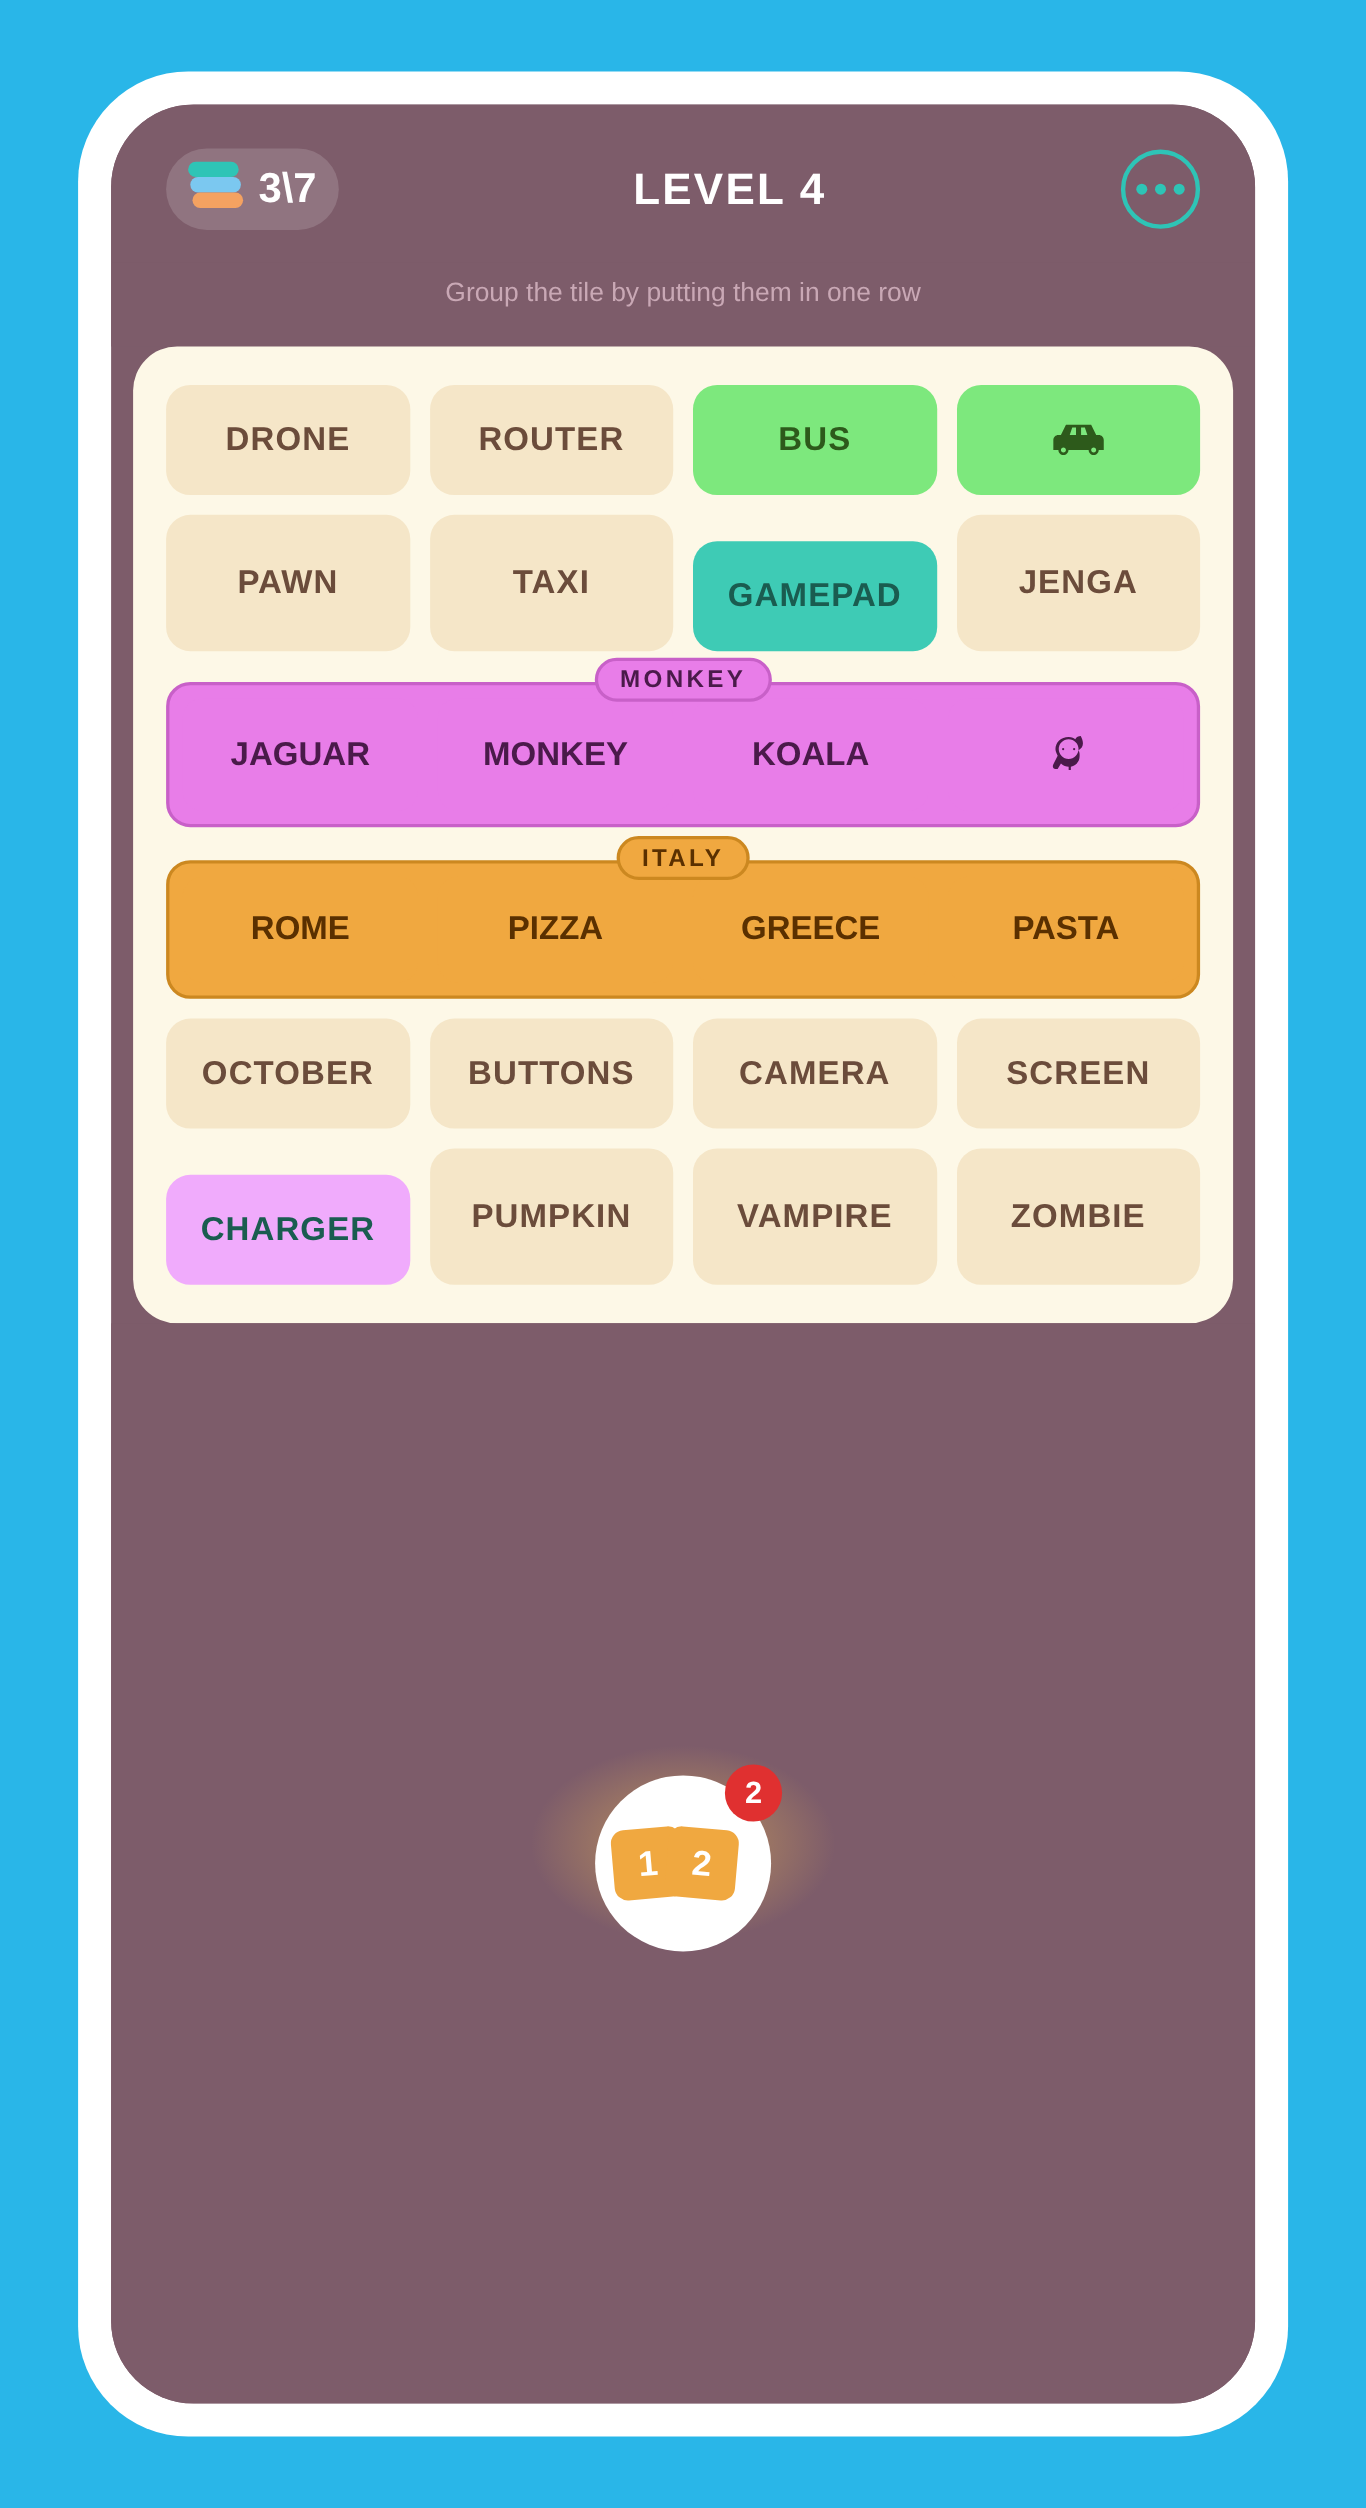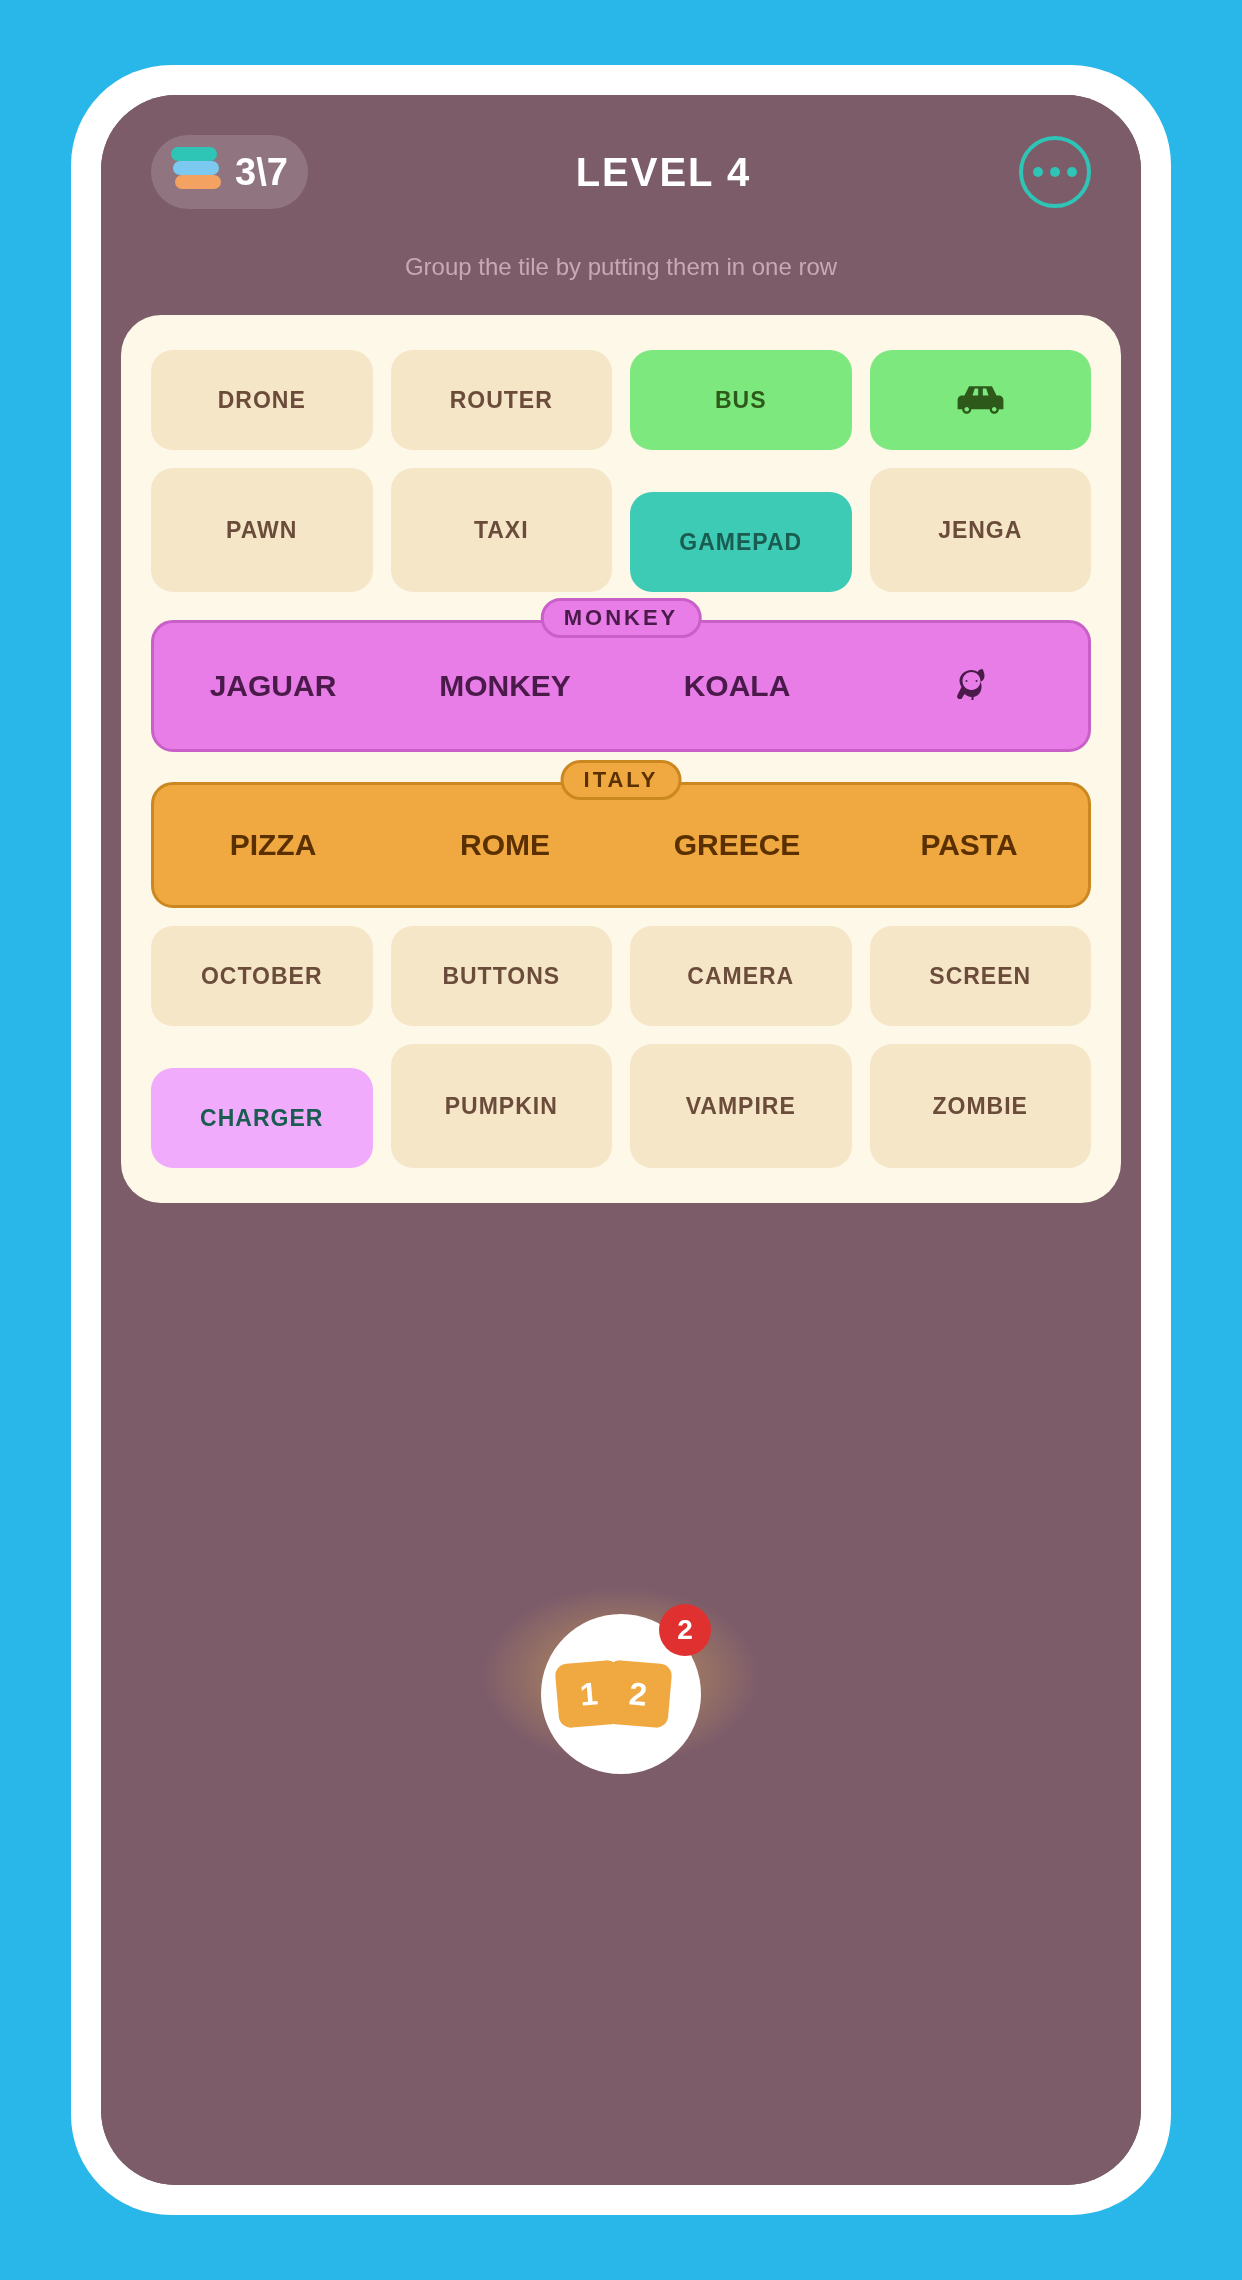--- a/index.html
+++ b/index.html
@@ -112,21 +112,21 @@
     }
     .tile-grid {
       display: grid;
       grid-template-columns: repeat(4, 1fr);
       gap: 18px;
     }
     .tile {
       border-radius: 22px;
       padding: 28px 10px;
       text-align: center;
-      font-size: 23px;
+      font-size: 30px;
       font-weight: bold;
       letter-spacing: 1px;
       cursor: pointer;
       display: flex;
       align-items: center;
       justify-content: center;
       min-height: 100px;
     }
     .tile-cream {
       background: #f5e6c8;
@@ -332,22 +332,22 @@
             <svg viewBox="0 0 50 50" xmlns="http://www.w3.org/2000/svg" width="55" height="55" fill="#4a1a4a">
               <path d="M38 8c-2 0-4 1-5 3-1-1-3-2-6-2-7 0-12 5-12 11 0 2 1 4 2 6l-4 8c-1 2 0 4 2 4h2l3-5c2 2 5 3 7 3v3h2v-3c5-1 8-5 8-10 0-2 0-3-1-5 2-1 4-3 4-6 0-3-1-5-2-7zm-11 3c5 0 9 4 9 9s-4 9-9 9-9-4-9-9 4-9 9-9zm-5 8c1 0 1 1 1 1s0 1-1 1-1-1-1-1 0-1 1-1zm10 0c1 0 1 1 1 1s0 1-1 1-1-1-1-1 0-1 1-1z"></path>
             </svg>
           </div>
         </div>
       </div>
 
       <div class="group-row-wrapper" style="margin-bottom: 18px; margin-top: 30px;">
         <div class="group-row group-italy">
           <div style="position:absolute; top:-22px; left:50%; transform:translateX(-50%); font-size:22px; font-weight:bold; letter-spacing:3px; color:#5a3000; background:#f0a840; padding:4px 20px; border-radius:20px; border:3px solid #cc8820; white-space:nowrap; z-index:5;">ITALY</div>
+          <div class="tile-group" style="background:#f0a840; color:#5a3000; border-radius:18px;">ROME</div>
           <div class="tile-group" style="background:#f0a840; color:#5a3000; border-radius:18px;">PIZZA</div>
-          <div class="tile-group" style="background:#f0a840; color:#5a3000; border-radius:18px;">ROME</div>
           <div class="tile-group" style="background:#f0a840; color:#5a3000; border-radius:18px;">GREECE</div>
           <div class="tile-group" style="background:#f0a840; color:#5a3000; border-radius:18px;">PASTA</div>
         </div>
       </div>
 
       <div class="tile-grid" style="margin-bottom: 18px; margin-top: 12px;">
         <div class="tile tile-cream">OCTOBER</div>
         <div class="tile tile-cream">BUTTONS</div>
         <div class="tile tile-cream">CAMERA</div>
         <div class="tile tile-cream">SCREEN</div>

